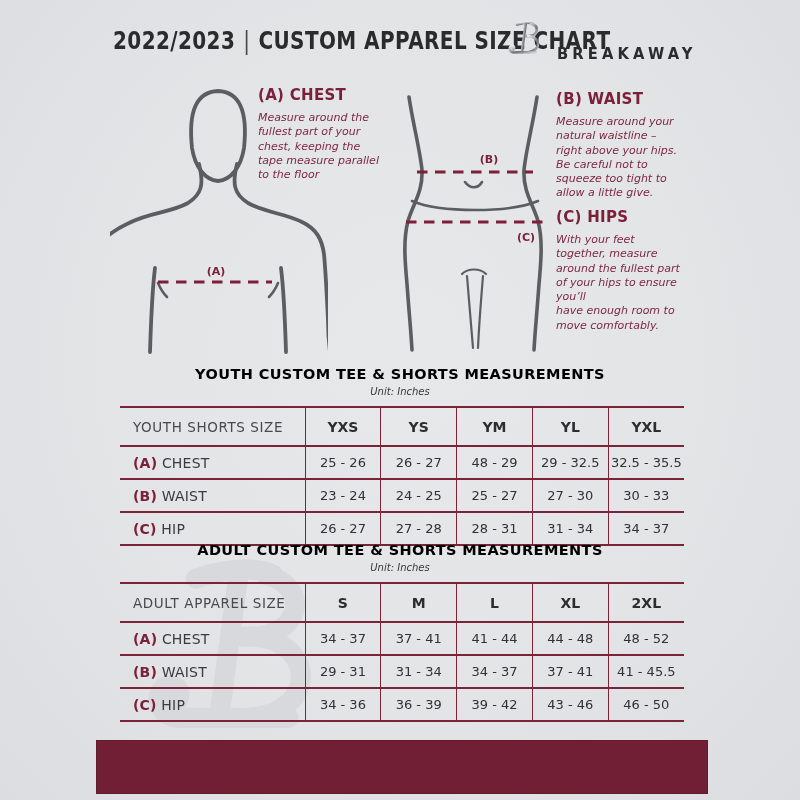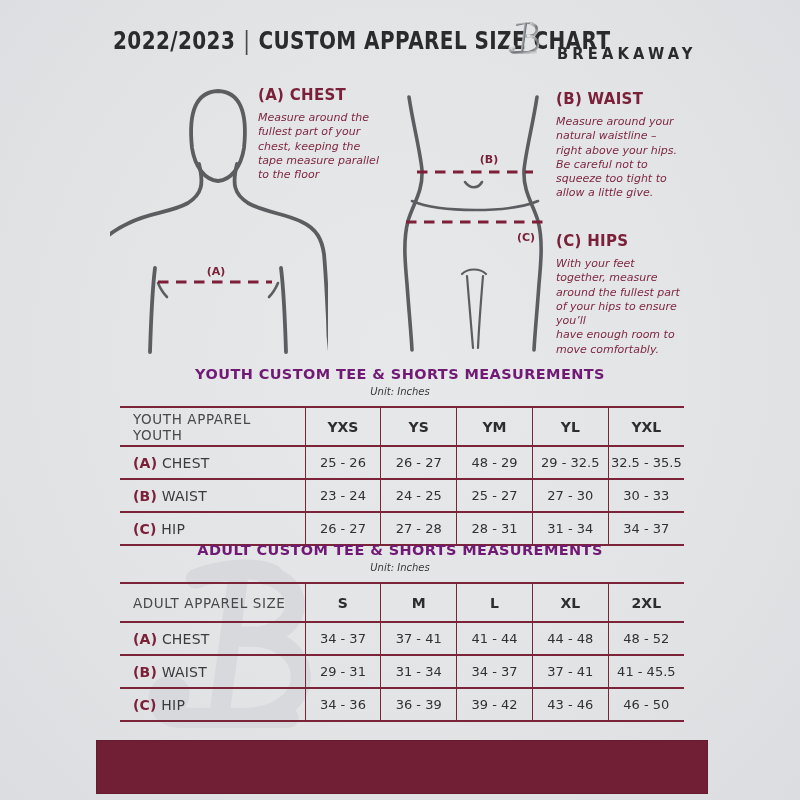--- a/index.html
+++ b/index.html
@@ -24,33 +24,33 @@
   .brand-name{
     font-size:16px;font-weight:bold;color:#2b2b2d;
     letter-spacing:4.5px;margin-left:6px;white-space:nowrap;
     transform:scaleX(.92);transform-origin:left center;
   }
 
   
   .inst{position:absolute;z-index:2;}
   #inst-a{left:258px;top:86px;width:164px;}
   #inst-b{left:556px;top:90px;width:158px;}
-  #inst-c{left:556px;top:232px;width:164px;}
+  #inst-c{left:556px;top:208px;width:164px;}
   .inst-h{font-size:15px;font-weight:bold;color:#7a2038;letter-spacing:.3px;margin:0 0 7px 0;}
   .inst-p{font-size:11px;font-style:italic;color:#7d2740;line-height:1.3;margin:0;white-space:pre-line;}
 
   .fig{position:absolute;z-index:1;}
   #fig-torso{left:110px;top:82px;}
   #fig-lower{left:392px;top:86px;}
   .fig-label{font:bold 11px "DejaVu Sans",sans-serif;fill:#7a2038;}
 
   
   .sec-title{
     position:absolute;left:96px;right:96px;text-align:center;
-    font-size:14.5px;font-weight:bold;color:#701a75;letter-spacing:.4px;z-index:2;
+    font-size:14.5px;font-weight:bold;color:#000000;letter-spacing:.4px;z-index:2;
   }
   .sec-unit{
     position:absolute;left:96px;right:96px;text-align:center;
     font-size:10px;font-style:italic;color:#38383b;z-index:2;
   }
   #youth-title{top:366px;} #youth-unit{top:386px;}
   #adult-title{top:542px;} #adult-unit{top:562px;}
 
   
   table.size-table{
@@ -183,21 +183,21 @@
     <colgroup>
         <col class="c0">
         <col>
         <col>
         <col>
         <col>
         <col>
       </colgroup>
   <thead>
         <tr>
-          <th>YOUTH APPAREL YOUTH</th>
+          <th>YOUTH SHORTS SIZE</th>
           <th>YXS</th>
           <th>YS</th>
           <th>YM</th>
           <th>YL</th>
           <th>YXL</th>
         </tr>
       </thead>
       <tbody>
         <tr>
           <td class="lab"><span class="pfx">(A)</span> CHEST</td>

